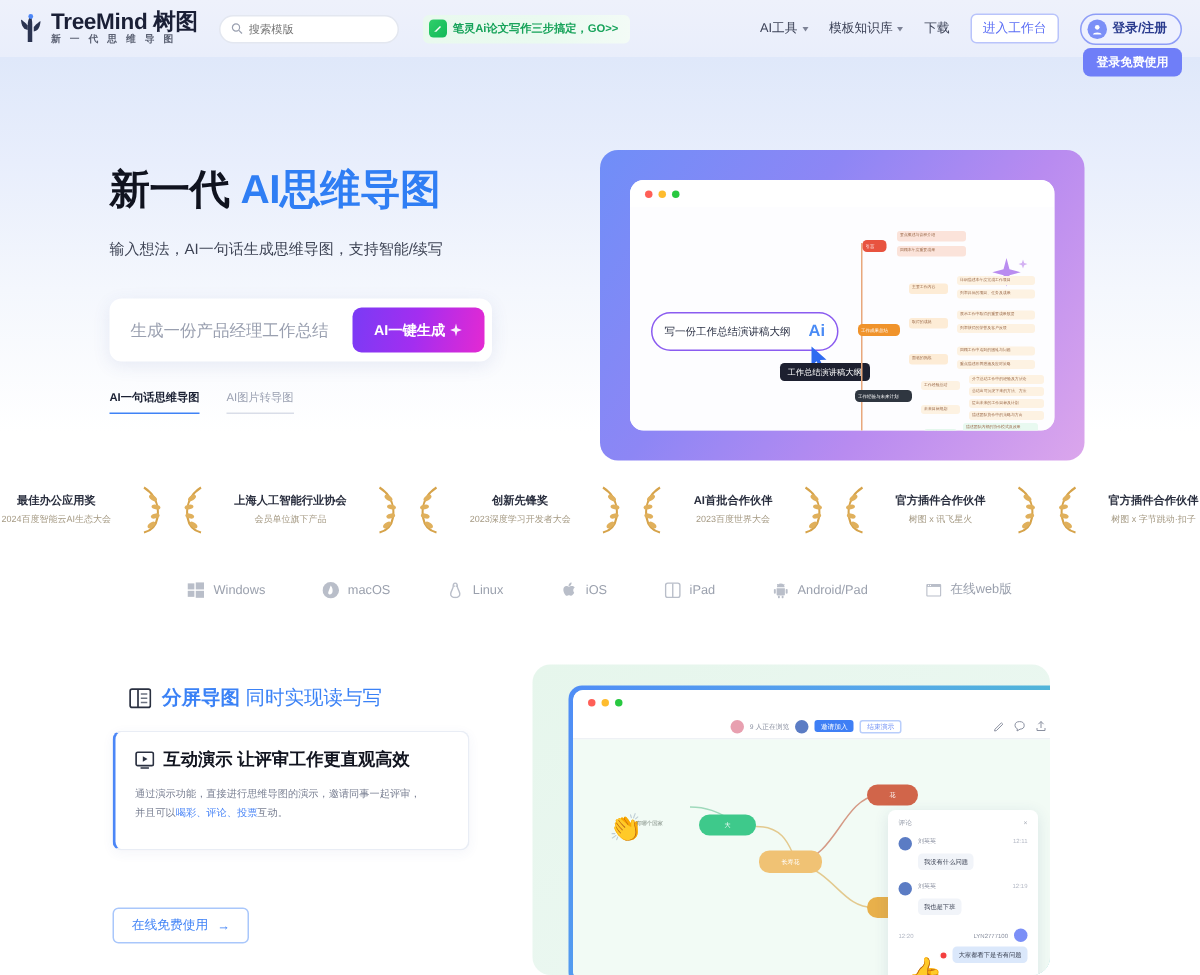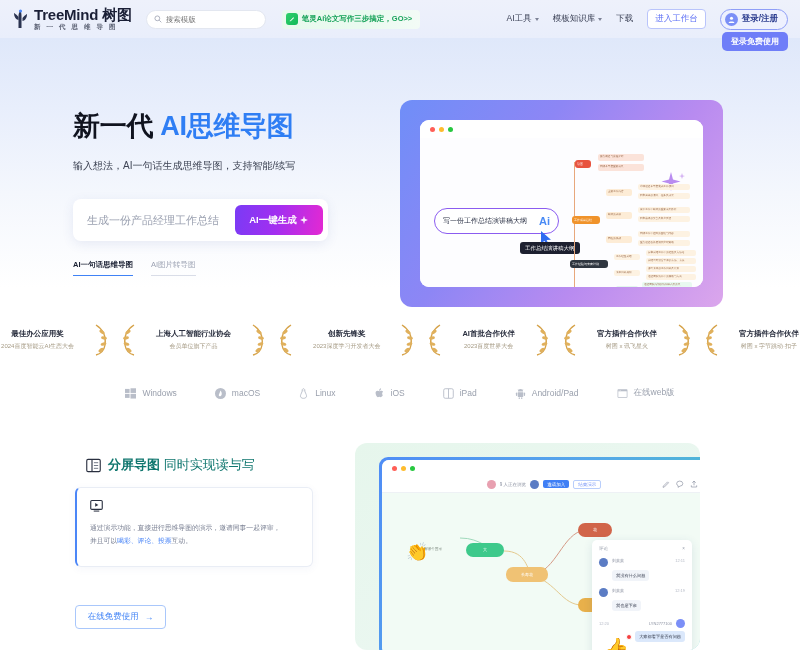--- a/index.html
+++ b/index.html
@@ -150,21 +150,21 @@
     position: absolute; top: 380px; left: 0; width: 800px; height: 26px;
     display: flex; justify-content: center; align-items: center; gap: 38px;
   }
   .plat { display: flex; align-items: center; gap: 6px; }
   .plat-name { font-size: 8.5px; color: #9aa0ad; white-space: nowrap; }
 
   
   .feat-head {
     position: absolute; left: 86px; top: 456px; display: flex; align-items: center; gap: 7px;
   }
-  .feat-title { font-size: 13px; color: #0f766e; }
+  .feat-title { font-size: 13px; color: #3b82f6; }
   .feat-title b { font-weight: bold; }
   .feat-card {
     position: absolute; left: 75px; top: 487px; width: 238px; height: 80px;
     background: #fff; border-radius: 6px; border: 1px solid #e9edf5;
     border-left: 2.5px solid #4b86f7; padding: 11px 13px;
     box-shadow: 0 2px 8px rgba(60,80,160,.05);
   }
   .feat-card-head { display: flex; align-items: center; gap: 6px; }
   .feat-card-title { font-size: 11.5px; font-weight: bold; color: #11141f; white-space: nowrap; }
   .feat-card-p { margin-top: 10px; font-size: 6.8px; color: #7a8093; line-height: 1.85; }
@@ -590,20 +590,24 @@
     </div>
   </div>
 
   <div class="feat-card">
     <div class="feat-card-head">
       <svg width="13" height="13" viewBox="0 0 14 14">
         <rect x="0.8" y="1.6" width="12.4" height="9.6" rx="1.2" fill="none" stroke="#2a3040" stroke-width="1.2"></rect>
         <path d="M5.6 4.4 L9 6.4 L5.6 8.4 Z" fill="#2a3040"></path>
         <line x1="4" y1="13" x2="10" y2="13" stroke="#2a3040" stroke-width="1.1"></line>
       </svg>
+      <div class="feat-card-title">
+        <span>互动演示</span>
+        <span>让评审工作更直观高效</span>
+      </div>
     </div>
     <div class="feat-card-p">
       <span>通过演示功能，直接进行思维导图的演示，邀请同事一起评审，</span><br>
       <span>并且可以</span><span class="hl">喝彩、评论、投票</span><span>互动。</span>
     </div>
   </div>
 
   <div class="cta">
     <span>在线免费使用</span>
     <span>→</span>

